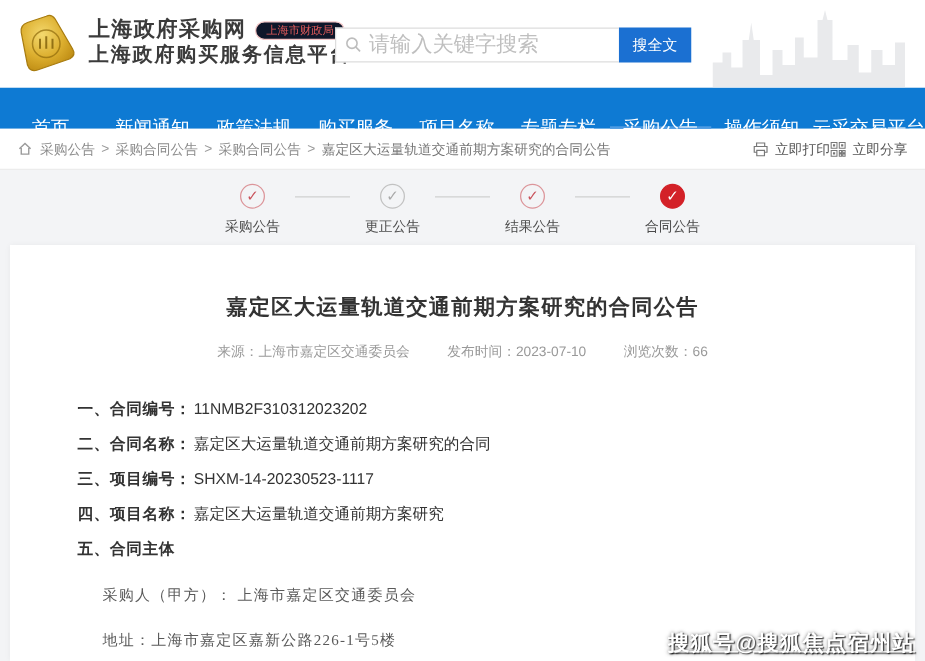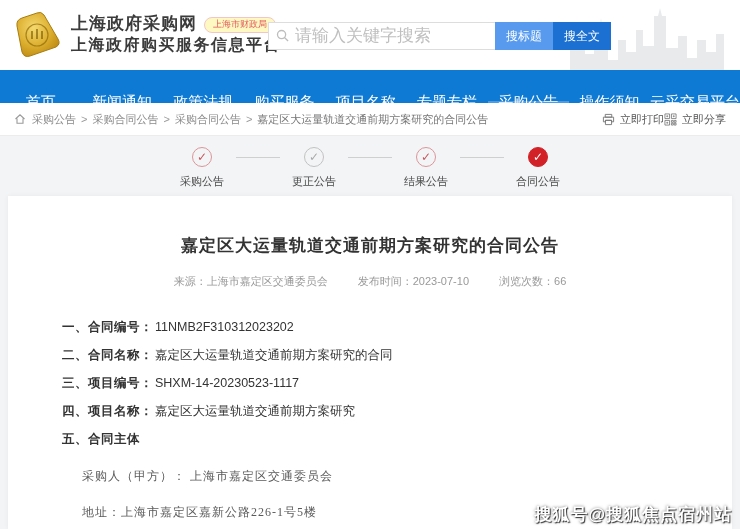--- a/index.html
+++ b/index.html
@@ -6,21 +6,21 @@
   body{font-family:"Liberation Sans","DejaVu Sans",sans-serif;}
   #app{position:relative;width:740px;height:529px;background:#f3f4f6;overflow:hidden;}
 
   
   .header{position:relative;height:70px;background:#ffffff;overflow:hidden;}
   .skyline{position:absolute;right:0;top:6px;width:170px;height:64px;}
   .brand{position:absolute;left:14px;top:10px;display:flex;align-items:center;}
   .logo{width:48px;height:48px;flex:0 0 48px;}
   .titles{margin-left:9px;line-height:1.25;}
   .site-title{font-size:17px;font-weight:bold;color:#3b3b3b;letter-spacing:1px;}
-  .badge{display:inline-block;font-size:9px;color:#e05b5b;background:#fef9c3;border:1px solid #f3c6c6;border-radius:9px;padding:1px 8px;margin-left:7px;vertical-align:2px;font-weight:normal;}
+  .badge{display:inline-block;font-size:9px;color:#e05b5b;background:#0f172a;border:1px solid #f3c6c6;border-radius:9px;padding:1px 8px;margin-left:7px;vertical-align:2px;font-weight:normal;}
   .site-sub{font-size:16px;font-weight:bold;color:#3b3b3b;letter-spacing:1.5px;}
   .search-wrap{position:absolute;left:268px;top:22px;display:flex;height:28px;}
   .search-box{position:relative;}
   .search-box input{width:196px;height:26px;border:1px solid #ddd;border-right:none;padding:0 4px 0 26px;font-size:17px;color:#666;outline:none;background:#fff;}
   .search-box input::placeholder{color:#bfbfbf;}
   .mag{position:absolute;left:8px;top:7px;width:13px;height:13px;}
   .sbtn{width:58px;height:28px;border:none;color:#fff;font-size:12px;cursor:pointer;font-family:inherit;}
   .sbtn.title{background:#589bee;}
   .sbtn.full{background:#1b70d2;}
 
@@ -53,21 +53,21 @@
   .meta{display:flex;justify-content:center;gap:30px;font-size:11px;color:#999;margin-top:17px;}
   .art-body{margin:32px 0 0 54px;font-size:12.5px;color:#333;}
   .row{margin-bottom:15px;line-height:13px;}
   .row .lbl{font-weight:bold;letter-spacing:0.5px;}
   .row .val{margin-left:2px;}
   .sub-body{margin:21px 0 0 74px;font-size:12px;color:#5a5a5a;font-family:"Liberation Serif","DejaVu Serif",serif;}
   .sub-row{margin-bottom:12px;line-height:12px;letter-spacing:1px;margin-top:24px;}
 
   
   .watermark{position:absolute;right:8px;bottom:3px;font-size:17px;font-weight:bold;color:#fff;letter-spacing:1px;
-    text-shadow:1px 1px 1px rgba(0,0,0,.75),0 0 3px rgba(0,0,0,.5);}
+    text-shadow:1px 1px 1px rgba(0,0,0,.75),0 0 3px rgba(0,0,0,.5);text-decoration:underline;}
 </style>
 </head>
 <body>
 
 <div id="app">
 
   <div class="header">
     <svg class="skyline" viewBox="0 0 170 64" aria-hidden="true">
       <path fill="#e9eaec" d="M0 64 V44 h8 V36 h7 V48 h9 V26 h5 l2-14 2 14 h5 V54 h10 V34 h8 V46 h10 V24 h7 V40 h11 V10 h4 l2-8 2 8 h4 V42 h12 V30 h9 V52 h10 V34 h9 V46 h10 V28 h8 V64 Z"></path>
     </svg>
@@ -94,21 +94,20 @@
     </div>
 
     <div class="search-wrap">
       <div class="search-box">
         <svg class="mag" viewBox="0 0 14 14" aria-hidden="true">
           <circle cx="6" cy="6" r="4.4" fill="none" stroke="#bdbdbd" stroke-width="1.4"></circle>
           <path d="M9.4 9.4 L13 13" stroke="#bdbdbd" stroke-width="1.4"></path>
         </svg>
         <input type="text" placeholder="请输入关键字搜索" style="">
       </div>
-      <button class="sbtn title">搜标题</button>
       <button class="sbtn full">搜全文</button>
     </div>
   </div>
 
   <div class="nav">
     <div class="nav-item">首页</div>
     <div class="nav-item">新闻通知</div>
     <div class="nav-item">政策法规</div>
     <div class="nav-item">购买服务</div>
     <div class="nav-item">项目名称</div>

